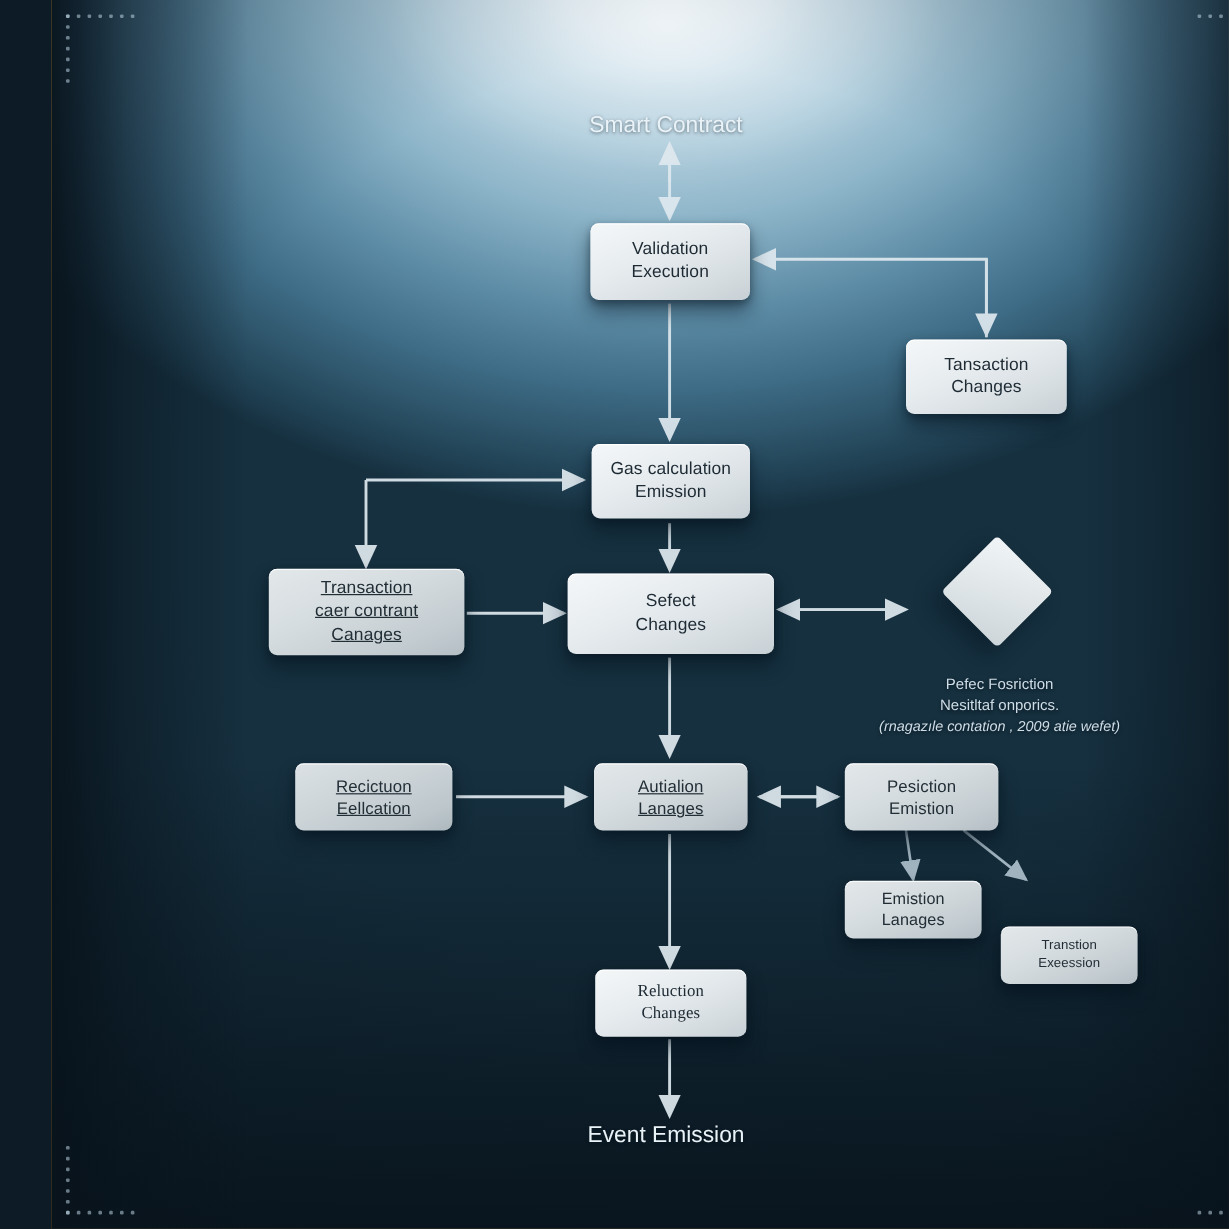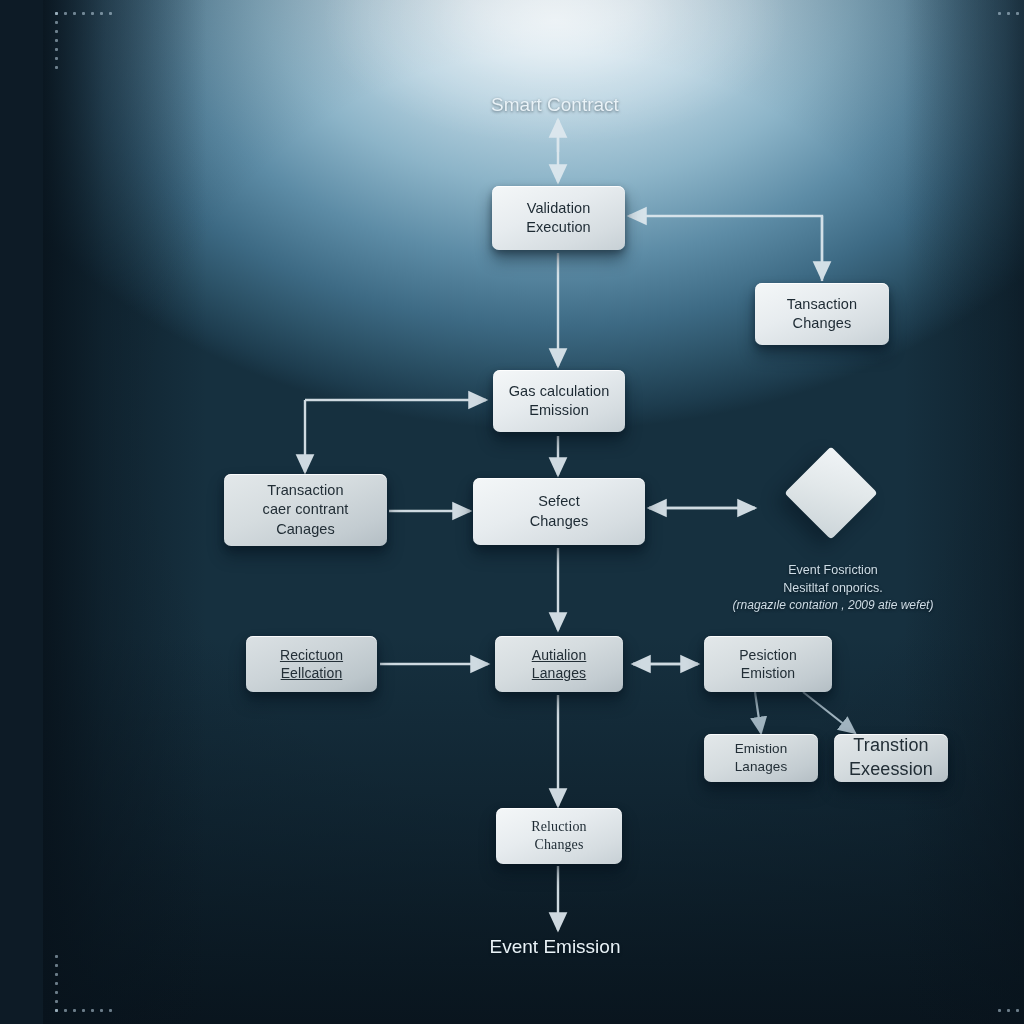--- a/index.html
+++ b/index.html
@@ -195,21 +195,21 @@
     </div>
   </div>
 
   <div class="node" style="left:450px; top:370px; width:132px; height:62px; font-size:14.5px;">
     <div class="lines">
       <span class="ln">Gas calculation</span>
       <span class="ln">Emission</span>
     </div>
   </div>
 
-  <div class="node dim" style="left:181px; top:474px; width:163px; height:72px; font-size:14.5px;">
+  <div class="node dim" style="left:181px; top:474px; width:163px; height:72px; font-size:14.5px;text-decoration:underline;">
     <div class="lines">
       <span class="ln">Transaction</span>
       <span class="ln">caer contrant</span>
       <span class="ln">Canages</span>
     </div>
   </div>
 
   <div class="node" style="left:430px; top:478px; width:172px; height:67px; font-size:14.5px;">
     <div class="lines">
       <span class="ln">Sefect</span>
@@ -238,38 +238,38 @@
     </div>
   </div>
 
   <div class="node dim" style="left:661px; top:734px; width:114px; height:48px; font-size:13.5px;">
     <div class="lines">
       <span class="ln">Emistion</span>
       <span class="ln">Lanages</span>
     </div>
   </div>
 
-  <div class="node dim" style="left:791px; top:734px; width:114px; height:48px; font-size:18px;">
+  <div class="node dim" style="left:791px; top:772px; width:114px; height:48px; font-size:11px;">
     <div class="lines">
       <span class="ln">Transtion</span>
       <span class="ln">Exeession</span>
     </div>
   </div>
 
   <div class="node" style="left:453px; top:808px; width:126px; height:56px; font-size:14px;font-family:Liberation Serif, serif;">
     <div class="lines">
       <span class="ln">Reluction</span>
       <span class="ln">Changes</span>
     </div>
   </div>
 
   <div class="diamond" style="left:755px; top:460px; width:66px; height:66px;"></div>
 
   <div class="note" style="left:650px; top:561px; width:280px; font-size:12.5px;">
-    <span class="ln">Event Fosriction</span>
+    <span class="ln">Pefec Fosriction</span>
     <span class="ln">Nesitltaf onporics.</span>
     <span class="ln" style="font-size:12px;font-style:italic;">(rnagazıle contation , 2009 atie wefet)</span>
   </div>
 
   <div class="corner c-tl" id="ctl">
       <div class="dot" style="left: 0px; top: 0px;"></div>
       <div class="dot" style="left: 0px; top: 0px;"></div>
       <div class="dot" style="left: 9px; top: 0px;"></div>
       <div class="dot" style="left: 0px; top: 9px;"></div>
       <div class="dot" style="left: 18px; top: 0px;"></div>

